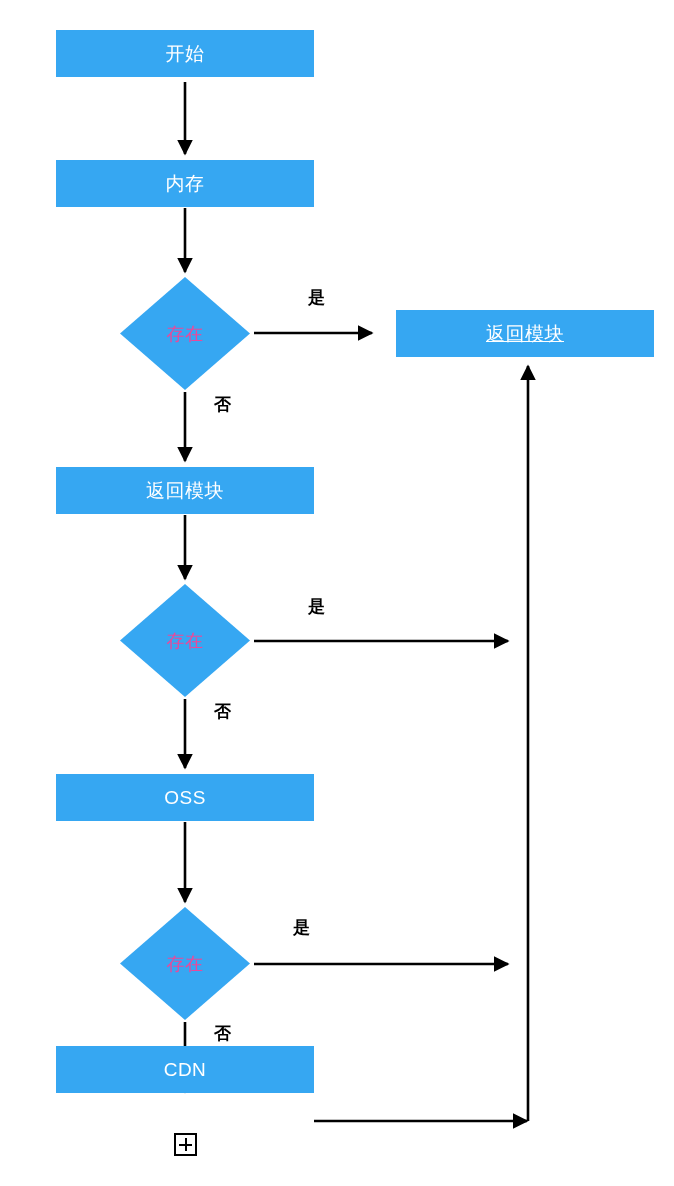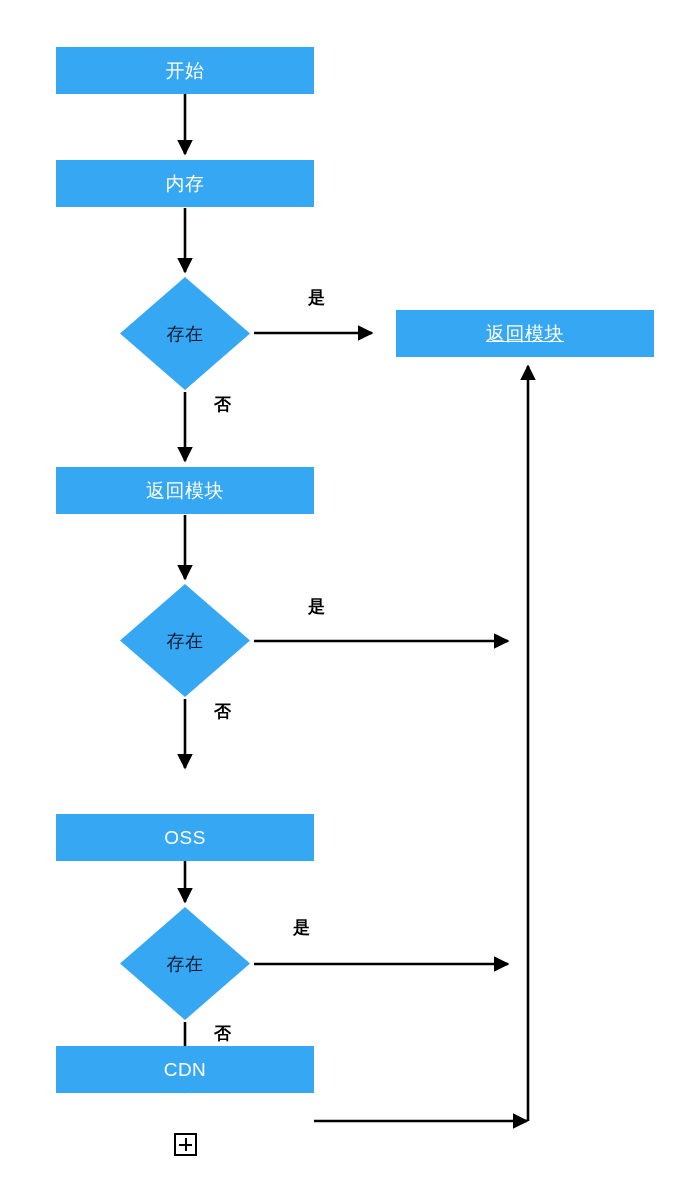--- a/index.html
+++ b/index.html
@@ -29,21 +29,21 @@
     left:120px;
   }
   .diamond .shape{
     position:absolute;left:0;top:0;width:100%;height:100%;
     background:#36a7f2;
     clip-path:polygon(50% 0%,100% 50%,50% 100%,0% 50%);
   }
   .diamond .dlabel{
     position:absolute;left:0;top:0;width:100%;height:100%;
     display:flex;align-items:center;justify-content:center;
-    color:#0f172a;font-size:18px;letter-spacing:0.5px;
+    color:#ec4899;font-size:18px;letter-spacing:0.5px;
   }
 
   .edge-label{
     position:absolute;
     color:#000000;
     font-size:17px;
     font-weight:bold;
     line-height:1;
     white-space:nowrap;
   }
@@ -94,21 +94,21 @@
       <line x1="254" y1="964" x2="508" y2="964" marker-end="url(#arrow)"></line>
 
       <line x1="185" y1="1022" x2="185" y2="1092" marker-end="url(#arrow)"></line>
 
       <line x1="314" y1="1121" x2="527" y2="1121" marker-end="url(#arrow)"></line>
 
       <line x1="528" y1="1121" x2="528" y2="366" marker-end="url(#arrow)"></line>
     </g>
   </svg>
 
-  <div class="node rect" style="top:47px;">
+  <div class="node rect" style="top:30px;">
     <span>开始</span>
   </div>
 
   <div class="node rect" style="top:160px;">
     <span>内存</span>
   </div>
 
   <div class="diamond" style="top:277px;">
     <div class="shape"></div>
     <div class="dlabel">存在</div>
@@ -120,21 +120,21 @@
 
   <div class="node rect" style="top:467px;">
     <span>返回模块</span>
   </div>
 
   <div class="diamond" style="top:584px;">
     <div class="shape"></div>
     <div class="dlabel">存在</div>
   </div>
 
-  <div class="node rect" style="top:774px;margin-top:40px;">
+  <div class="node rect" style="top:774px;">
     <span>OSS</span>
   </div>
 
   <div class="diamond" style="top:907px;">
     <div class="shape"></div>
     <div class="dlabel">存在</div>
   </div>
 
   <div class="node rect" style="top:1046px;">
     <span>CDN</span>

